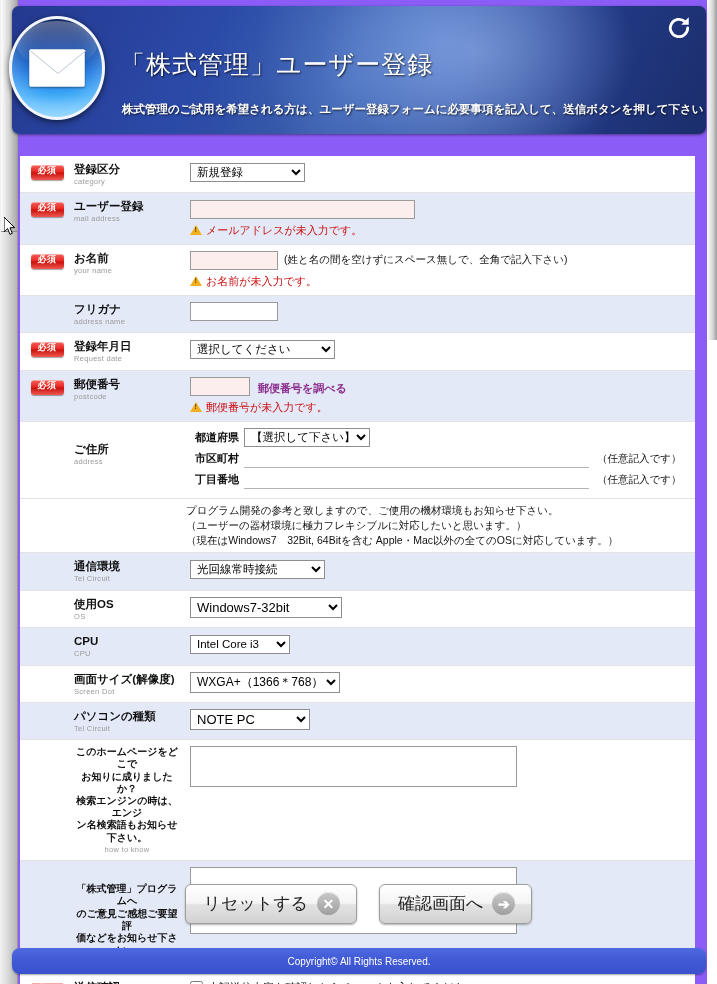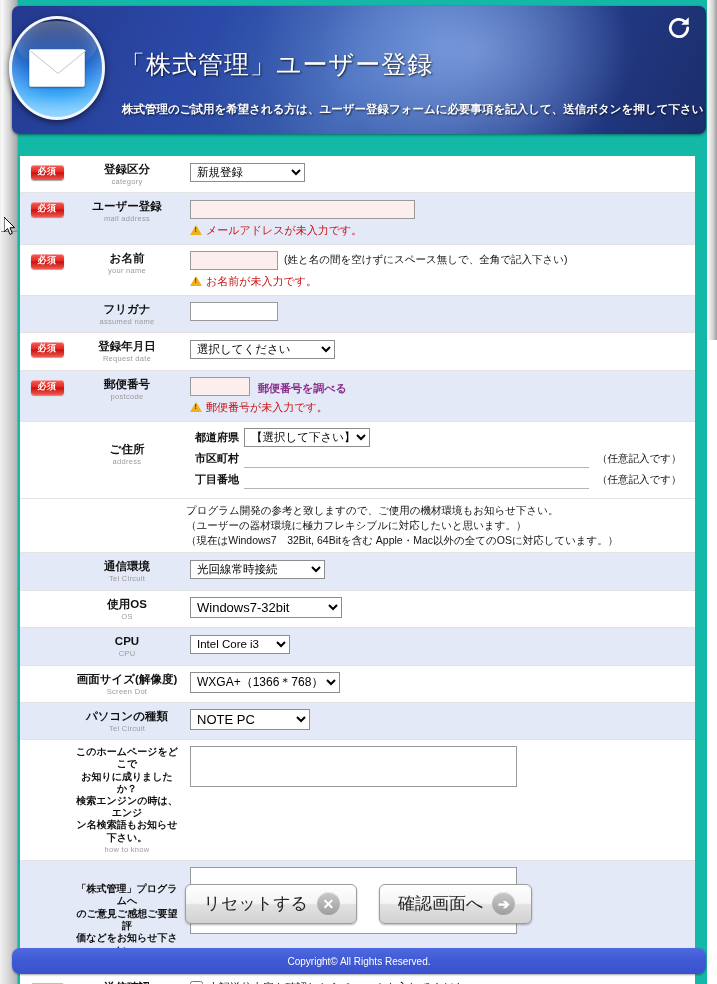--- a/index.html
+++ b/index.html
@@ -7,21 +7,21 @@
     margin: 0; padding: 0;
     width: 717px; height: 984px;
     overflow: hidden;
     background: #ffffff;
     font-family: "Liberation Sans", "DejaVu Sans", sans-serif;
   }
 
   #page {
     position: relative;
     width: 717px; height: 984px;
-    background: #14b8a6;
+    background: #8b5cf6;
   }
 
   
   .left-scroll {
     position: absolute; left: 0; top: 0;
     width: 18px; height: 984px;
     background: linear-gradient(to right,#f1f1f1 0%,#dcdcdc 40%,#b7b7b7 100%);
     border-right: 1px solid #9a9a9a;
   }
   .left-scroll .thumb {
@@ -143,24 +143,25 @@
   }
   .badge {
     display: inline-block;
     padding: 2px 7px 3px;
     font-size: 9px; color: #ffffff; font-weight: bold;
     border-radius: 3px;
     background: linear-gradient(to bottom,#f4615c 0%,#e8231d 48%,#c8100c 52%,#f05852 100%);
     box-shadow: 0 1px 1px rgba(0,0,0,.35), inset 0 1px 0 rgba(255,255,255,.45);
     line-height: 1.1;
     letter-spacing: .5px;
+    font-family: Liberation Mono, monospace;
   }
   .col-label {
     width: 112px; flex: 0 0 112px;
-    text-align: center;
+    text-align: left;
     padding: 6px 6px 6px 0;
   }
   .lbl-ja {
     font-size: 11.5px; color: #111111; font-weight: bold; line-height: 1.22;
   }
   .lbl-en {
     font-size: 7.5px; color: #9b9b9b; line-height: 1.25; margin-top: 1px;
     letter-spacing: .3px;
   }
   .col-field {
@@ -360,21 +361,21 @@
           <span class="warn-tri"></span>
           <span>お名前が未入力です。</span>
         </div>
       </div>
     </div>
 
     <div class="row alt">
       <div class="col-badge"></div>
       <div class="col-label">
         <div class="lbl-ja">フリガナ</div>
-        <div class="lbl-en">assumed name</div>
+        <div class="lbl-en">address name</div>
       </div>
       <div class="col-field">
         <input class="txt plainbg" style="width: 88px;" value="">
       </div>
     </div>
 
     <div class="row">
       <div class="col-badge">
         <span class="badge">必須</span>
       </div>

